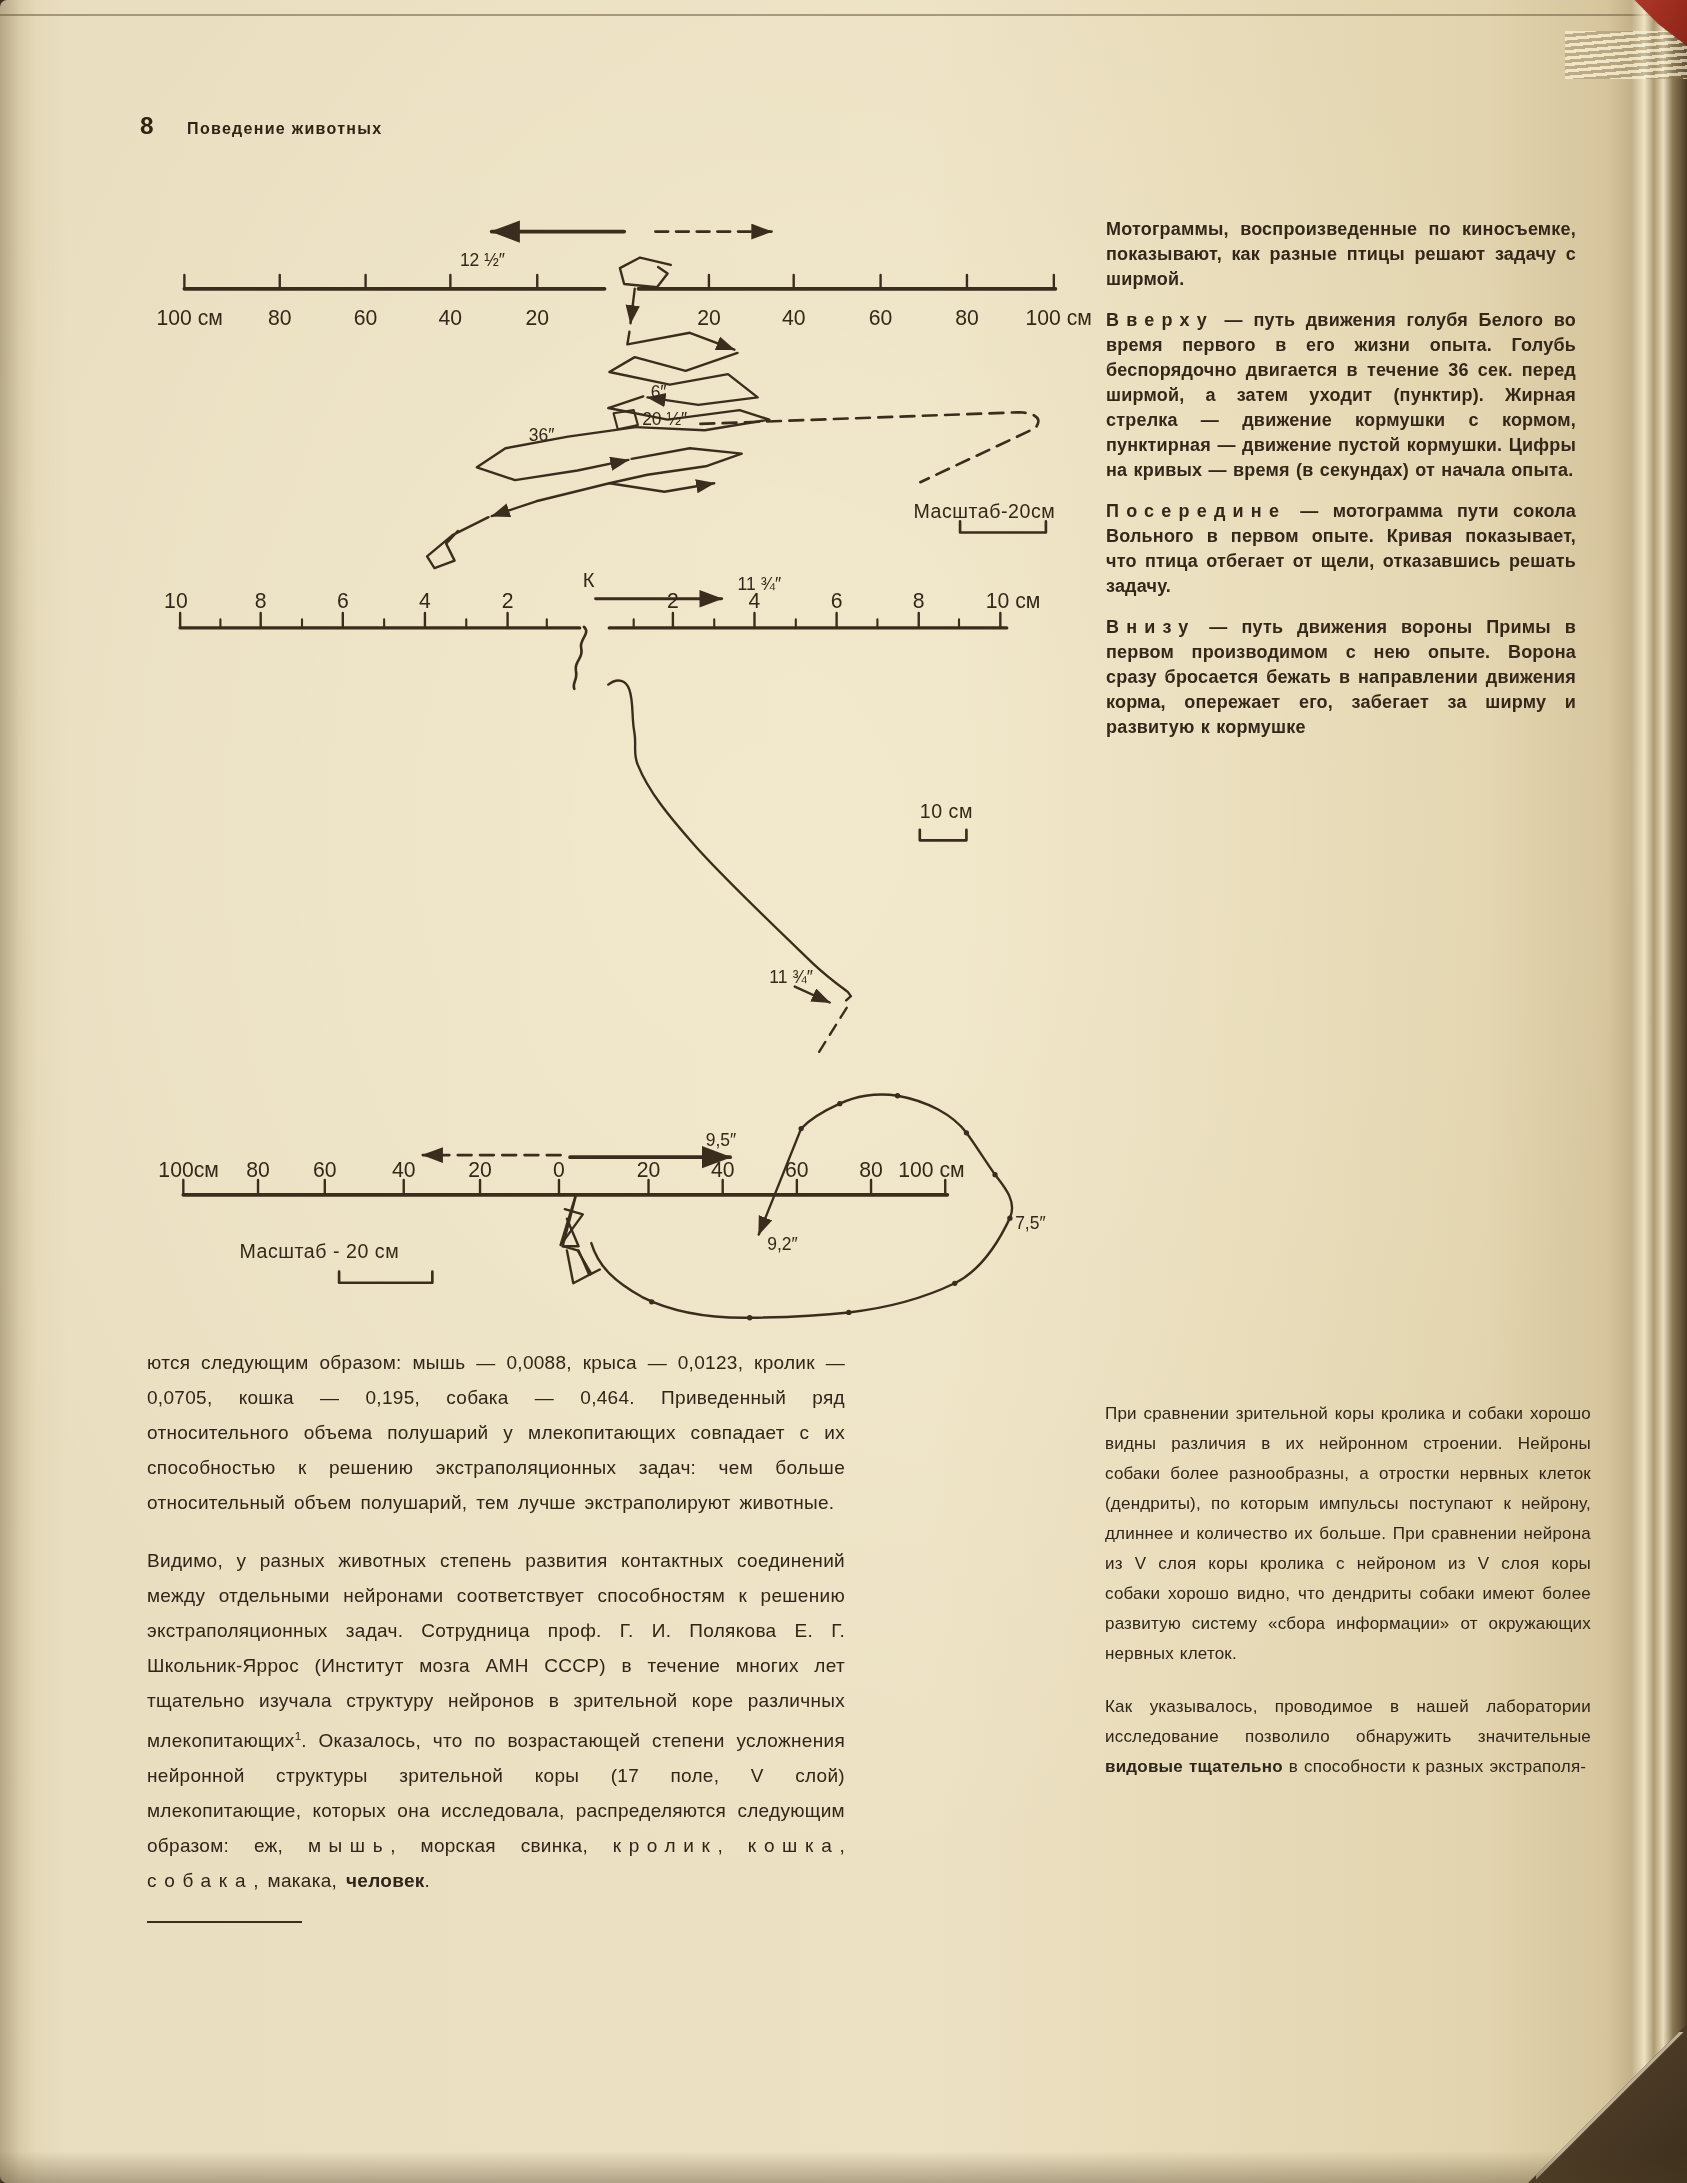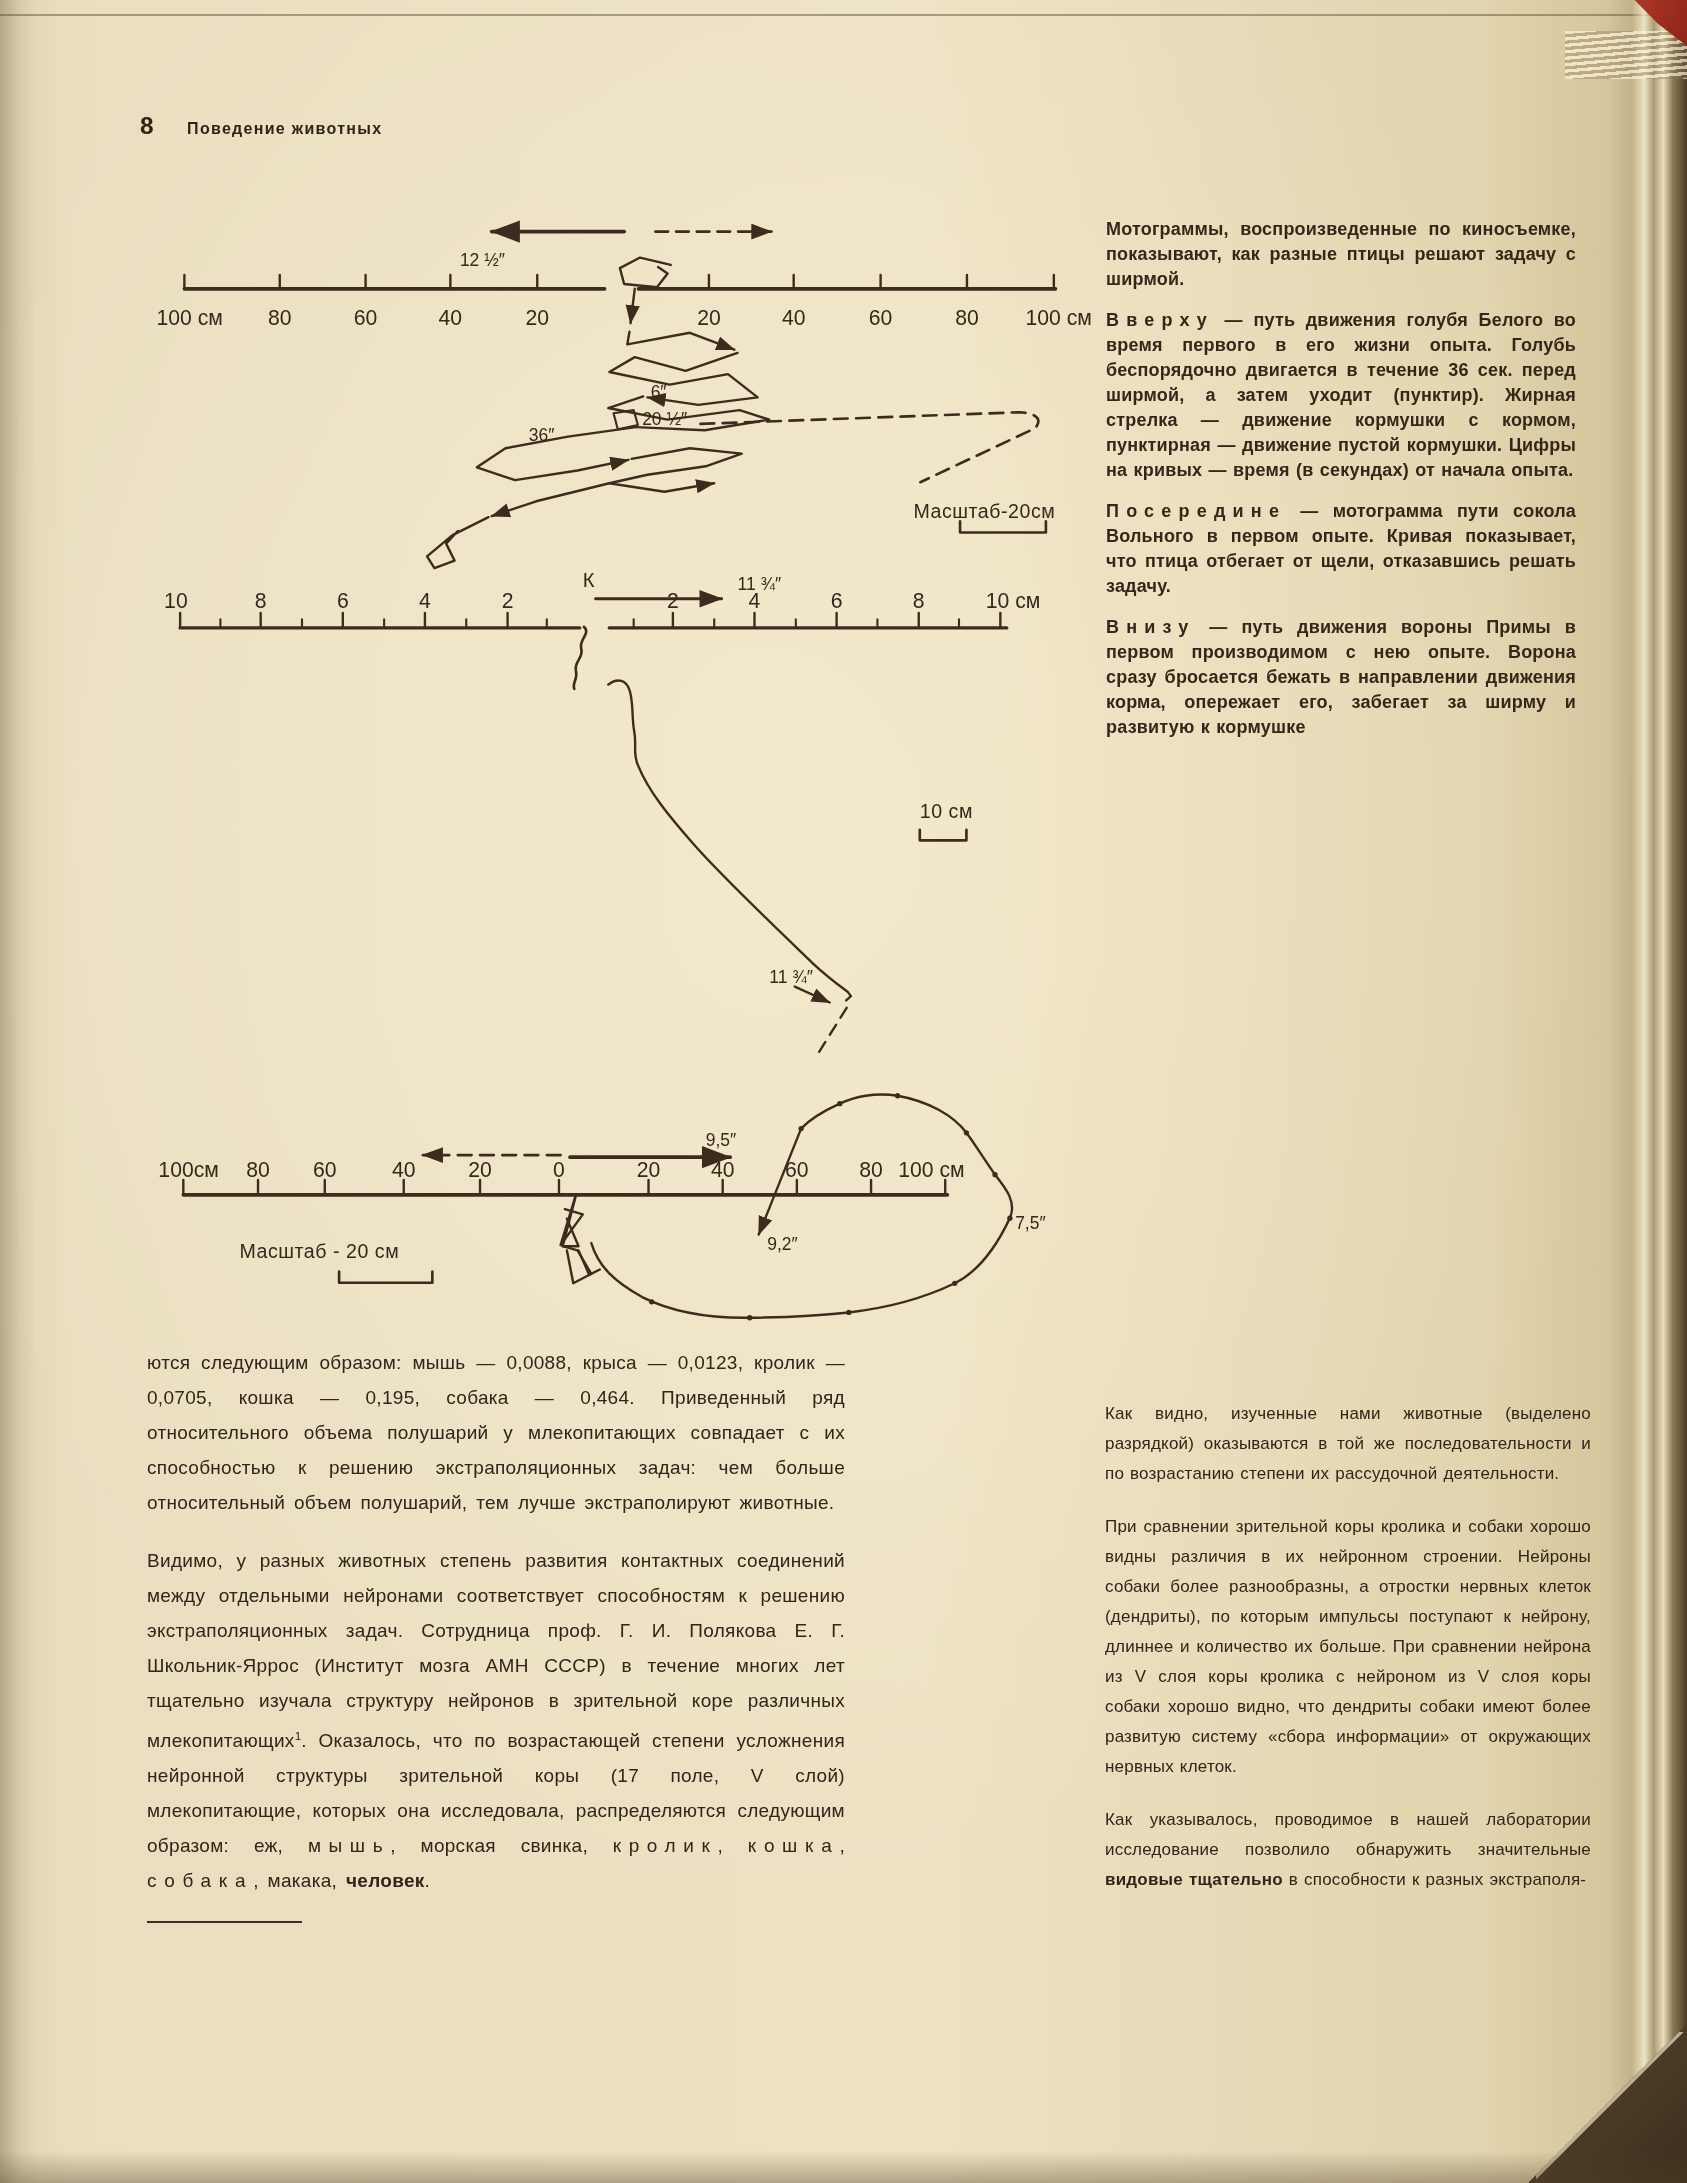--- a/index.html
+++ b/index.html
@@ -7,20 +7,21 @@
     width:1687px;height:2183px;position:relative;overflow:hidden;
     background:#2b2318;
     font-family:"Liberation Sans",sans-serif;
   }
   .page{
     position:absolute;inset:0;
     background:
       radial-gradient(ellipse 1272px 1537px at 45% 38%, rgba(255,250,225,.35), rgba(255,250,225,0) 70%),
       linear-gradient(90deg,#dfd2ae 0,#e9dec0 4%,#ece1c3 55%,#e2d4ae 88%,#d3c198 97%,#b7a478 100%),
       #e8ddbc;
+    border-radius: 7px;
   }
   
   .top-scan-line{position:absolute;left:0;top:13.8px;width:100%;height:2.6px;background:#6e5d42;opacity:.55;}
   .left-shadow{position:absolute;left:0;top:0;width:37px;height:100%;
     background:linear-gradient(90deg,rgba(90,72,45,.30),rgba(90,72,45,.07) 55%,rgba(90,72,45,0));}
   .bottom-shadow{position:absolute;left:0;bottom:0;width:100%;height:32px;
     background:linear-gradient(0deg,rgba(80,62,36,.38),rgba(80,62,36,0));}
   .right-stack{position:absolute;top:0;right:0;width:79px;height:100%;
     background:
       linear-gradient(90deg,rgba(120,100,64,0) 0,rgba(120,100,64,.18) 30%,rgba(244,236,208,.8) 46%,rgba(120,100,64,.35) 58%,rgba(236,226,196,.9) 70%,rgba(96,78,48,.55) 82%,#6b573a 92%,#4a3a26 100%);}
@@ -218,19 +219,18 @@
     <p><span class="rich-spaced">Внизу</span><span> — путь движения вороны Примы в первом производимом с нею опыте. Ворона сразу бросается бежать в направлении движения корма, опережает его, забегает за ширму и развитую к кормушке</span></p>
   </div>
 
   <div class="col-left">
     <p>ются следующим образом: мышь — 0,0088, крыса — 0,0123, кролик — 0,0705, кошка — 0,195, собака — 0,464. Приведенный ряд относительного объема полушарий у млекопитающих совпадает с их способностью к решению экстраполяционных задач: чем больше относительный объем полушарий, тем лучше экстраполируют животные.</p>
     <p><span>Видимо, у разных животных степень развития контактных соединений между отдельными нейронами соответствует способностям к решению экстраполяционных задач. Сотрудница проф. Г. И. Полякова Е. Г. Школьник-Яррос (Институт мозга АМН СССР) в течение многих лет тщательно изучала структуру нейронов в зрительной коре различных млекопитающих</span><span class="rich-sup">1</span><span>. Оказалось, что по возрастающей степени усложнения нейронной структуры зрительной коры (17 поле, V слой) млекопитающие, которых она исследовала, распределяются следующим образом: еж, </span><span class="rich-spaced">мышь</span><span>, морская свинка, </span><span class="rich-spaced">кролик</span><span>, </span><span class="rich-spaced">кошка</span><span>, </span><span class="rich-spaced">собака</span><span>, макака, </span><span class="rich-bold">человек</span><span>.</span></p>
     <div class="footnote-rule"></div>
   </div>
 
   <div class="col-right">
-    <p>Как видно, изученные нами животные (выделено разрядкой) оказываются в той же последовательности и по возрастанию степени их рассудочной деятельности.</p>
     <p>При сравнении зрительной коры кролика и собаки хорошо видны различия в их нейронном строении. Нейроны собаки более разнообразны, а отростки нервных клеток (дендриты), по которым импульсы поступают к нейрону, длиннее и количество их больше. При сравнении нейрона из V слоя коры кролика с нейроном из V слоя коры собаки хорошо видно, что дендриты собаки имеют более развитую систему «сбора информации» от окружающих нервных клеток.</p>
     <p><span>Как указывалось, проводимое в нашей лаборатории исследование позволило обнаружить значительные </span><span class="rich-bold">видовые тщательно</span><span> в способности к разных экстраполя-</span></p>
   </div>
 
 </div>
 
 
 </body></html>

